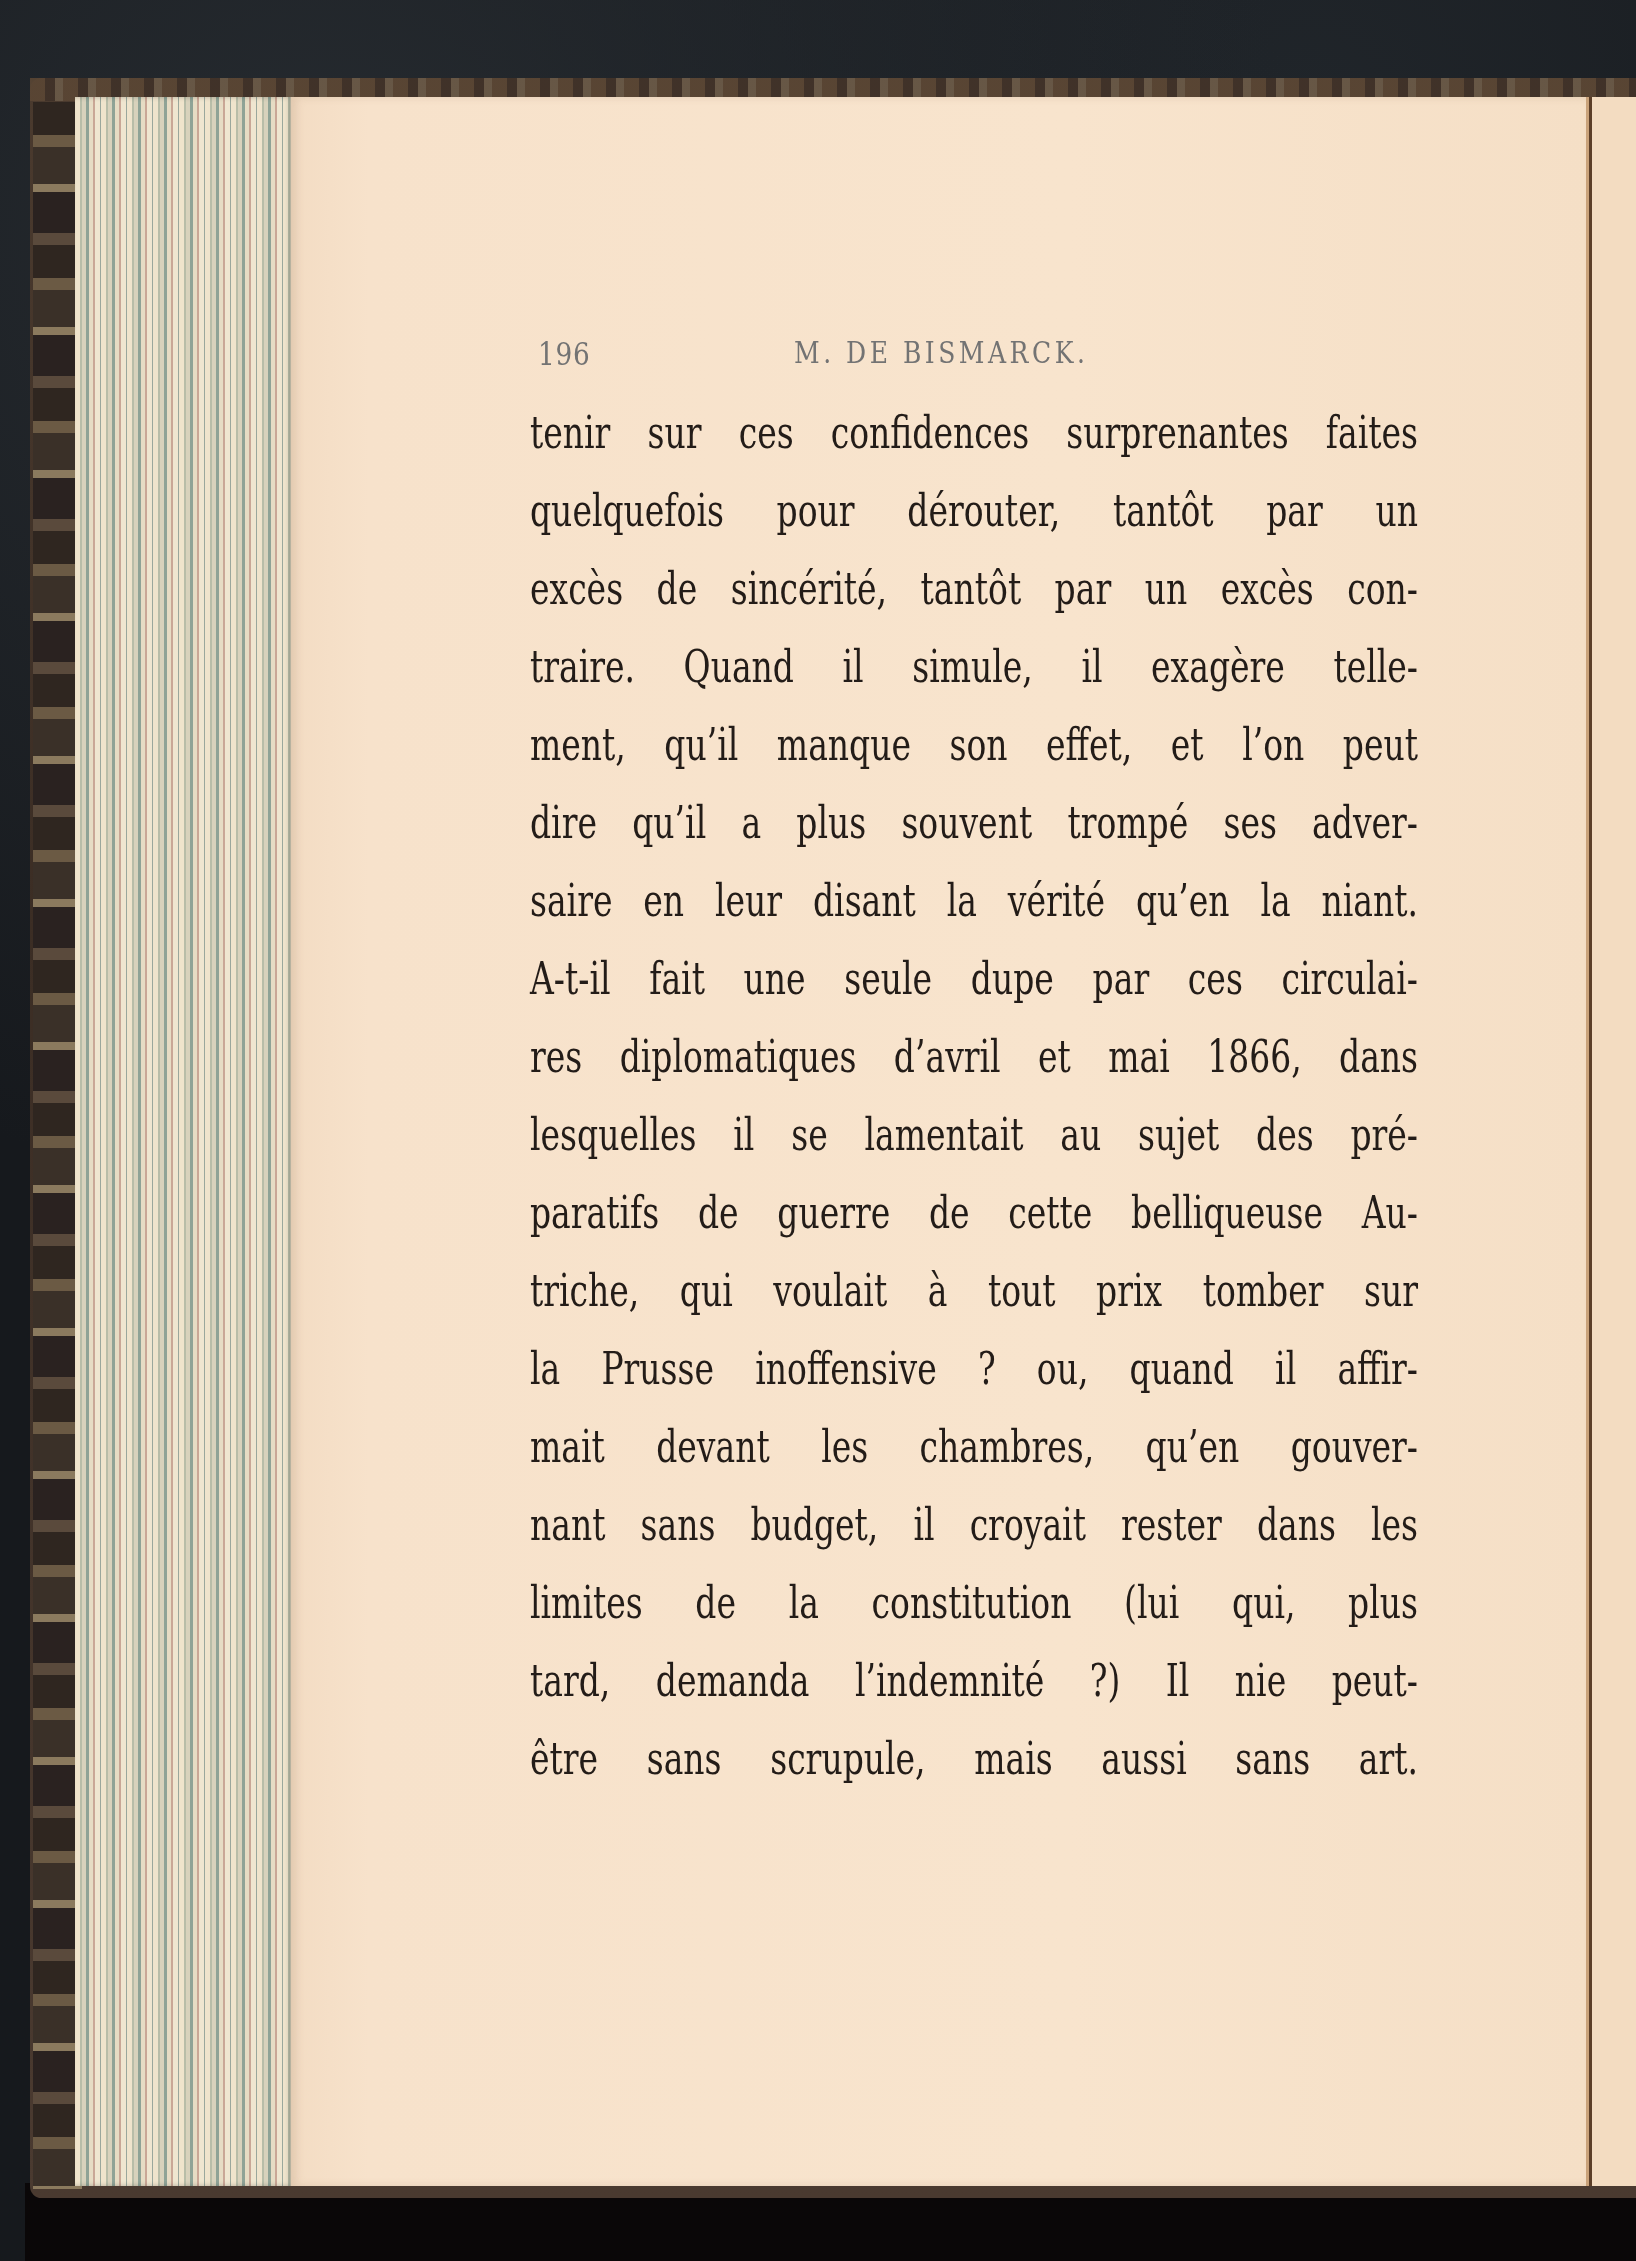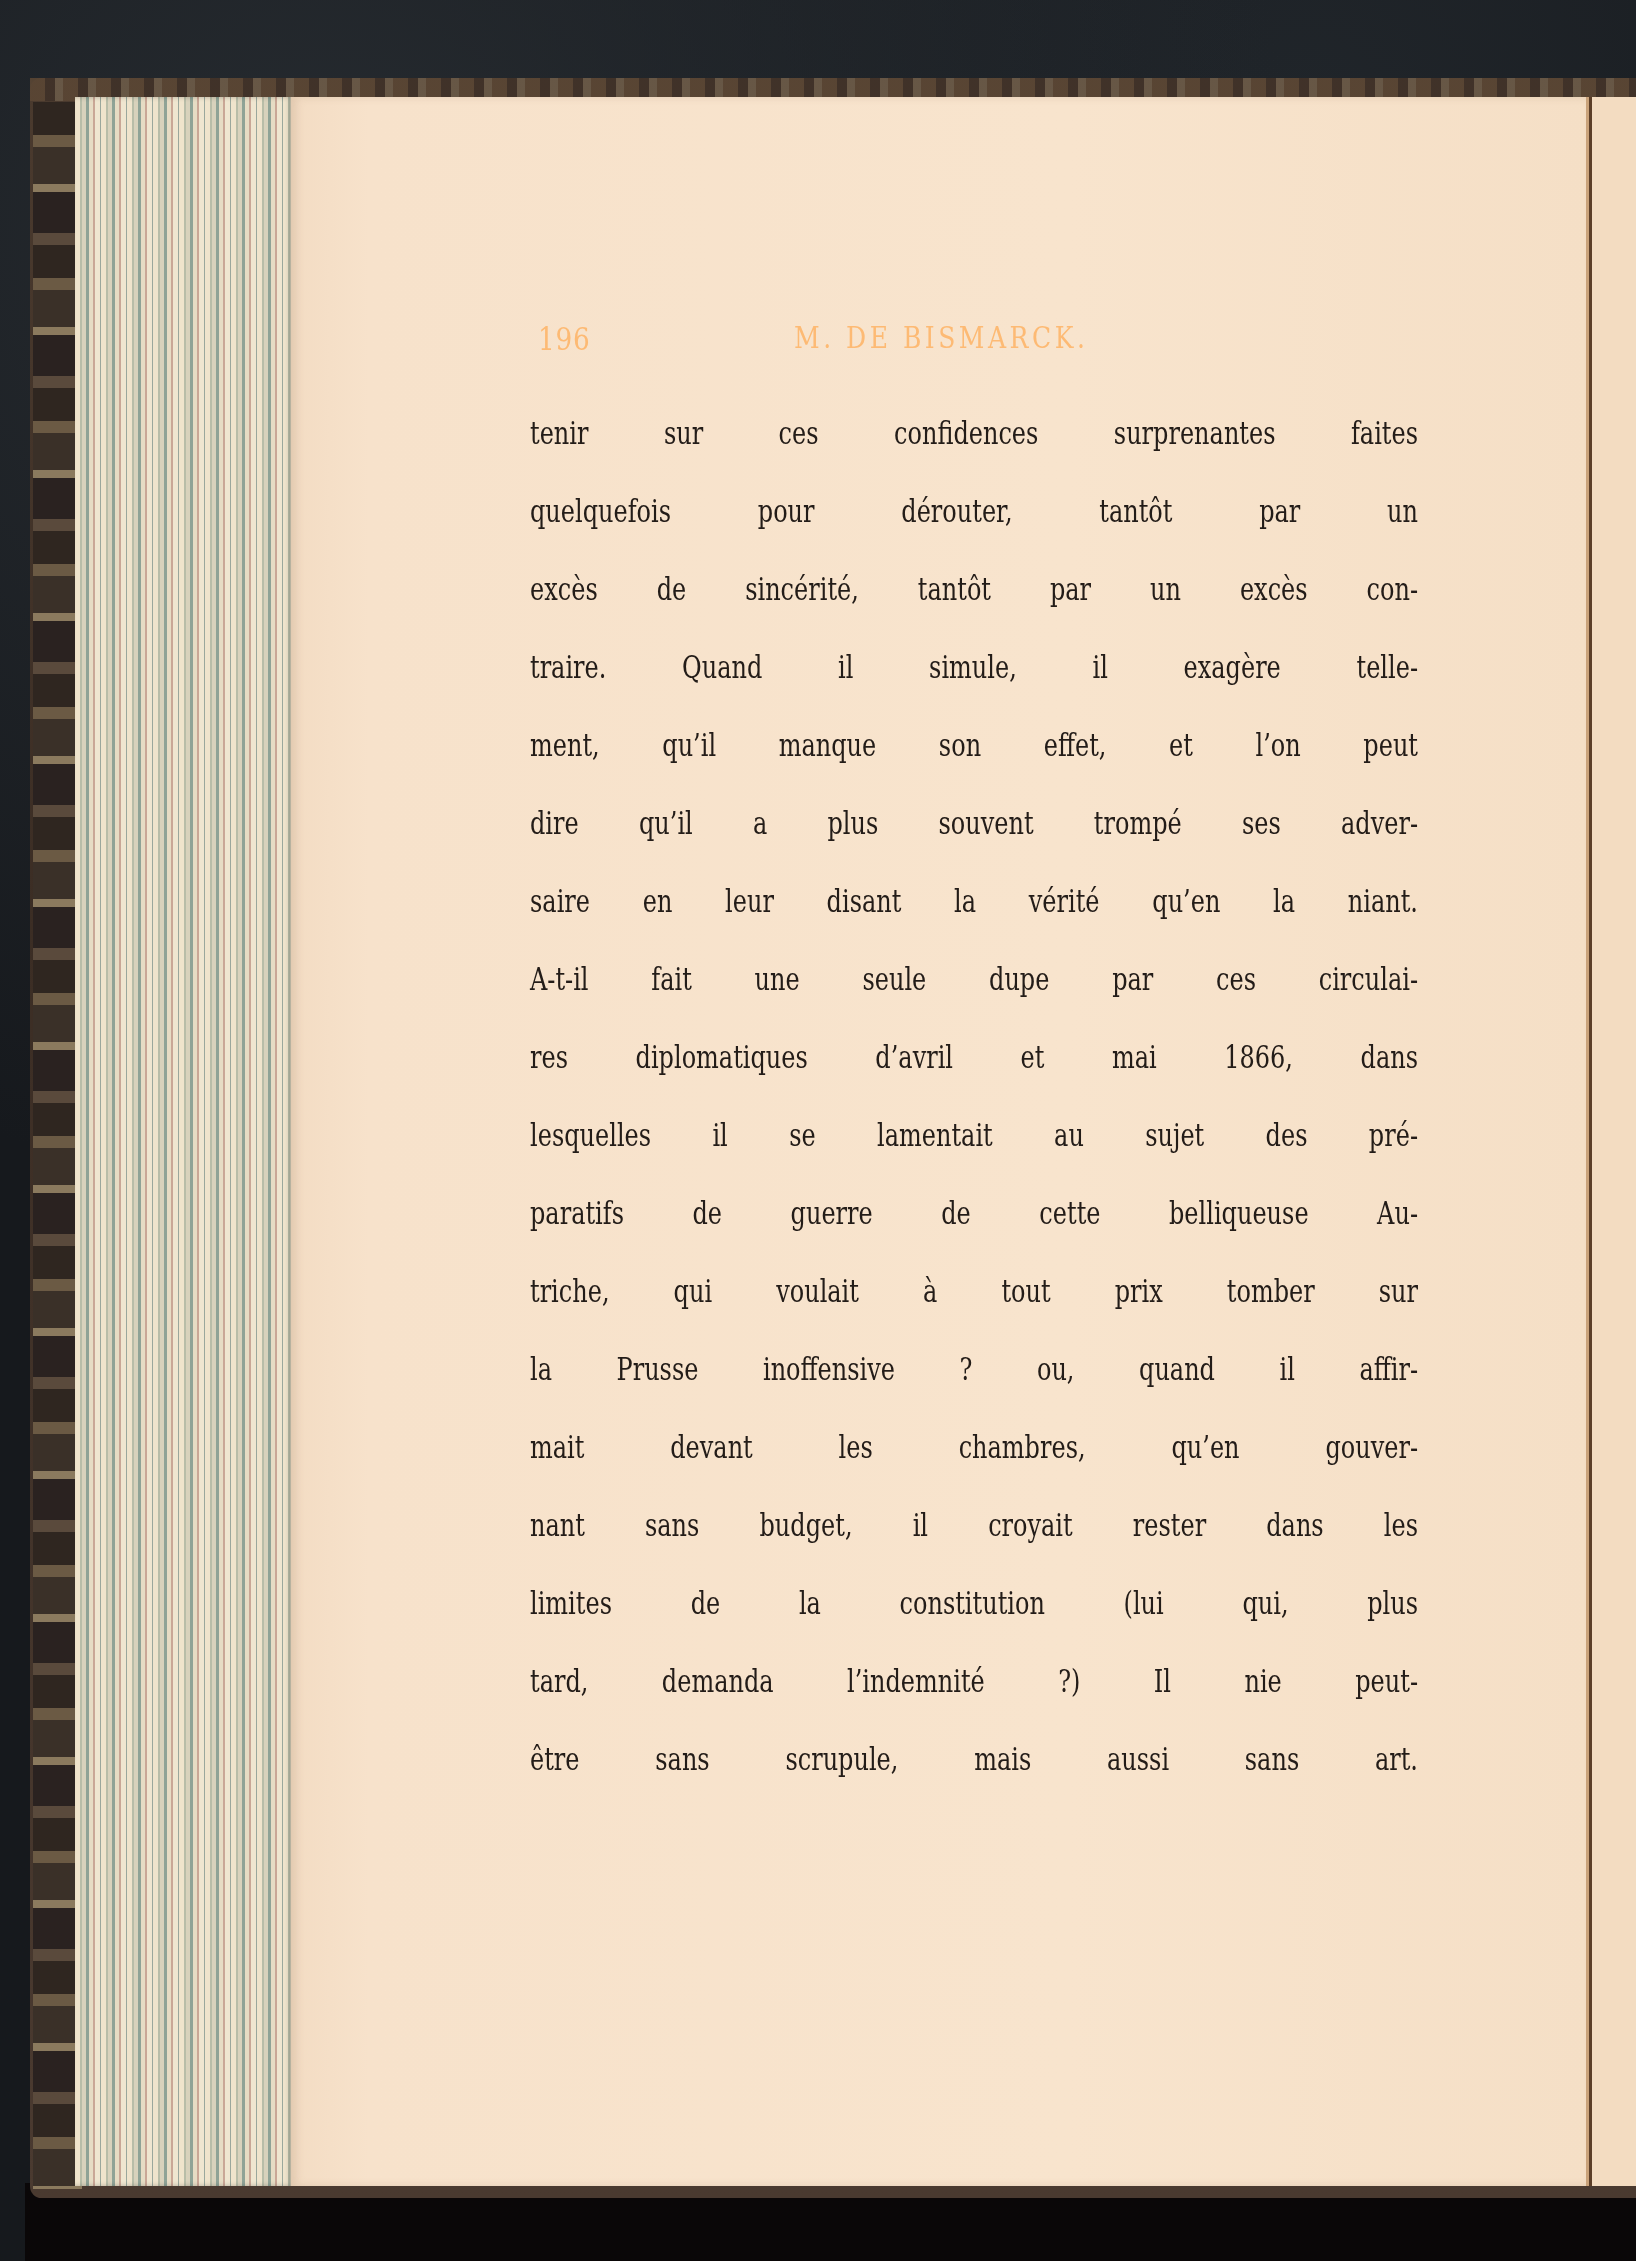--- a/index.html
+++ b/index.html
@@ -48,34 +48,34 @@
   .page {
     position:absolute; left:291px; top:97px; width:1296px; height:2089px;
     background:linear-gradient(90deg,#f3dcc3 0%,#f7e2cb 6%,#f8e4cd 60%,#f5dfc6 100%);
     box-shadow: inset 4.9px 0 8.2px rgba(120,90,60,.15);
   }
   .next-page {
     position:absolute; left:1586px; top:97px; width:51px; height:2089px;
     background:linear-gradient(90deg,#c9a27a 0 3.3px,#5b3e28 3.3px 5.7px,#f3dcc1 5.7px 100%);
   }
   .running-head {
-    position:absolute; left:528px; top:321px; width:884px; height:41px;
-    color:#fdba74;
+    position:absolute; left:528px; top:336px; width:884px; height:41px;
+    color:#737373;
   }
   .page-number {
     position:absolute; left:9.8px; top:0; font-size:31px; letter-spacing:0.8px;
     transform:scaleX(0.85); transform-origin:left center;
   }
   .running-title {
     position:absolute; left:266px; top:0; font-size:29.5px; letter-spacing:4.1px;
     transform:scaleX(0.85); transform-origin:left center;
   }
   .body-text {
     position:absolute; left:530px; top:394px; width:888px;
-    color:#231c18; font-size:32px; line-height:78px;
+    color:#231c18; font-size:44px; line-height:78px;
   }
   .line {
     display:block; white-space:nowrap; text-align:justify; text-align-last:justify;
     transform:scaleX(0.75); transform-origin:left center; width:1184px;
   }
 </style>
 </head>
 <body>
 
 <div class="backdrop"></div>

